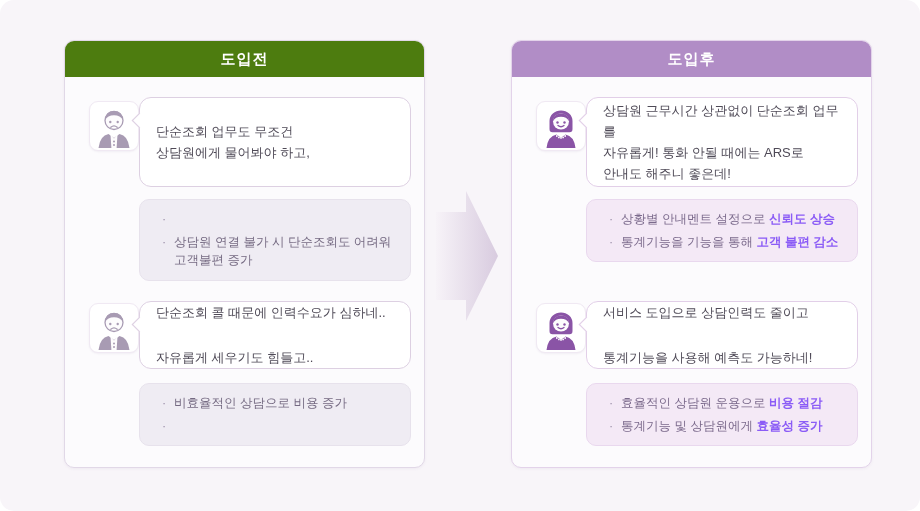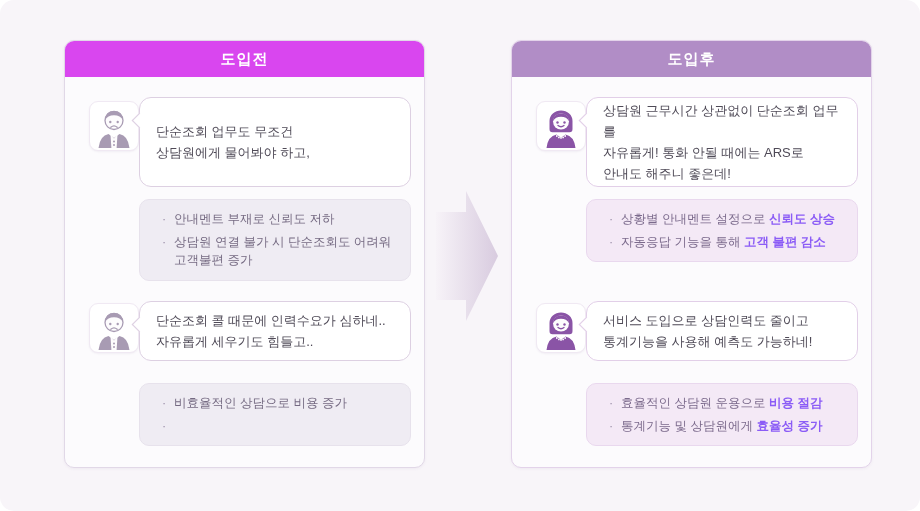--- a/index.html
+++ b/index.html
@@ -13,21 +13,21 @@
     background:#fcfbfd; border:1px solid #e1d8e7; border-radius:10px;
     box-sizing:border-box; overflow:hidden;
     box-shadow:0 1px 3px rgba(120,90,140,.07);
   }
   .panel.before { left:64px; }
   .panel.after  { left:502px; border-color:#e3d3ea;margin-left:9px; }
   .panel-header {
     height:36px; line-height:36px; text-align:center;
     color:#ffffff; font-size:15px; font-weight:bold; letter-spacing:1px;
   }
-  .panel.before .panel-header { background:#d946ef; }
+  .panel.before .panel-header { background:#4d7c0f; }
   .panel.after  .panel-header { background:#b18dc6; }
 
   .avatar {
     position:absolute; left:24px; width:50px; height:50px;
     background:#ffffff; border:1px solid #f0e9f3; border-radius:9px;
     box-sizing:border-box; box-shadow:0 1px 2px rgba(120,90,140,.08);
   }
   .avatar svg { width:100%; height:100%; display:block; }
 
   .bubble {
@@ -38,21 +38,21 @@
   }
   .panel.after .bubble { border-color:#e2cfe8; }
   .bubble::before, .bubble::after {
     content:""; position:absolute; left:-6px; top:17px;
     width:10px; height:10px; background:#ffffff;
     border-left:1px solid #ddd0e2; border-bottom:1px solid #ddd0e2;
     transform:rotate(45deg);
   }
   .panel.after .bubble::before, .panel.after .bubble::after { border-color:#e2cfe8; }
   .bubble.b1 { top:56px;  height:90px; }
-  .bubble.b2 { top:260px; height:60px; }
+  .bubble.b2 { top:260px; height:68px;justify-content:space-between; }
   .avatar.a1 { top:60px; }
   .avatar.a2 { top:262px; }
 
   .bullet-box {
     position:absolute; left:74px; width:272px; box-sizing:border-box;
     border-radius:10px; padding:10px 16px 10px 22px;
     font-size:12.5px; line-height:18.5px;
   }
   .panel.before .bullet-box { background:#efecf3; border:1px solid #e7e2ec; color:#756a82; }
   .panel.after  .bullet-box { background:#f4e9f6; border:1px solid #e9d8ee; color:#7b6a8c; }
@@ -90,21 +90,20 @@
       </svg>
     </div>
     <div class="bubble b1">
       <div>단순조회 업무도 무조건</div>
       <div>상담원에게 물어봐야 하고,</div>
     </div>
 
     <div class="bullet-box l1">
       <div class="li">
         <span class="dot">·</span>
-        <span class="li-text">안내멘트 부재로 신뢰도 저하</span>
       </div>
       <div class="li">
         <span class="dot">·</span>
         <span class="li-text">상담원 연결 불가 시 단순조회도 어려워 고객불편 증가</span>
       </div>
     </div>
 
     <div class="avatar a2">
       <svg viewBox="0 0 48 48">
         <circle cx="24" cy="18.5" r="9" fill="#fdfcfd" stroke="#a89bb3" stroke-width="1.3"></circle>
@@ -171,21 +170,21 @@
       <div>안내도 해주니 좋은데!</div>
     </div>
 
     <div class="bullet-box l1">
       <div class="li">
         <span class="dot">·</span>
         <span class="li-text"><span>상황별 안내멘트 설정으로 </span><b class="hl">신뢰도 상승</b></span>
       </div>
       <div class="li">
         <span class="dot">·</span>
-        <span class="li-text"><span>자동응답 기능을 통해 </span><b class="hl">고객 불편 감소</b></span>
+        <span class="li-text"><span>통계기능을 기능을 통해 </span><b class="hl">고객 불편 감소</b></span>
       </div>
     </div>
 
     <div class="avatar a2">
       <svg viewBox="0 0 48 48">
         <path d="M12.5 27 v-8 a11.5 10.5 0 0 1 23 0 v8 q0 3.5 -3.5 3.2 h-16 q-3.5 0.3 -3.5 -3.2 z" fill="#8a54a6"></path>
         <circle cx="24" cy="19.5" r="8" fill="#fdfcfd"></circle>
         <path d="M16 19 q0.5 -7.5 8 -7.5 q7.5 0 8 7.5 q-2.4 -4.3 -8 -4.3 q-5.6 0 -8 4.3 z" fill="#8a54a6"></path>
         <circle cx="20.5" cy="20.5" r="1.2" fill="#8a54a6"></circle>
         <circle cx="27.5" cy="20.5" r="1.2" fill="#8a54a6"></circle>

